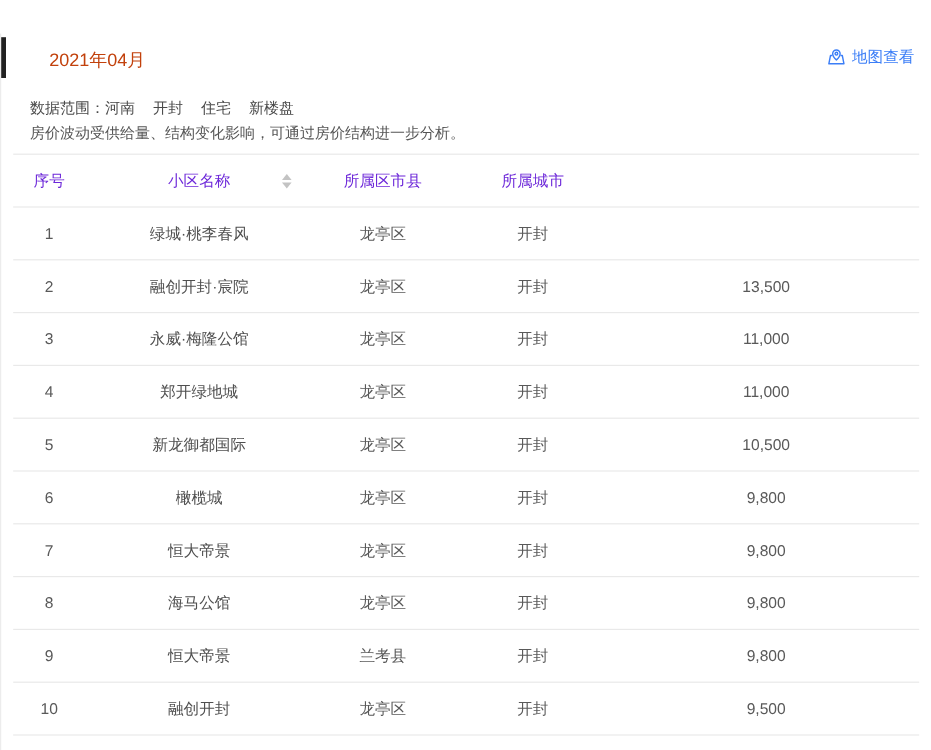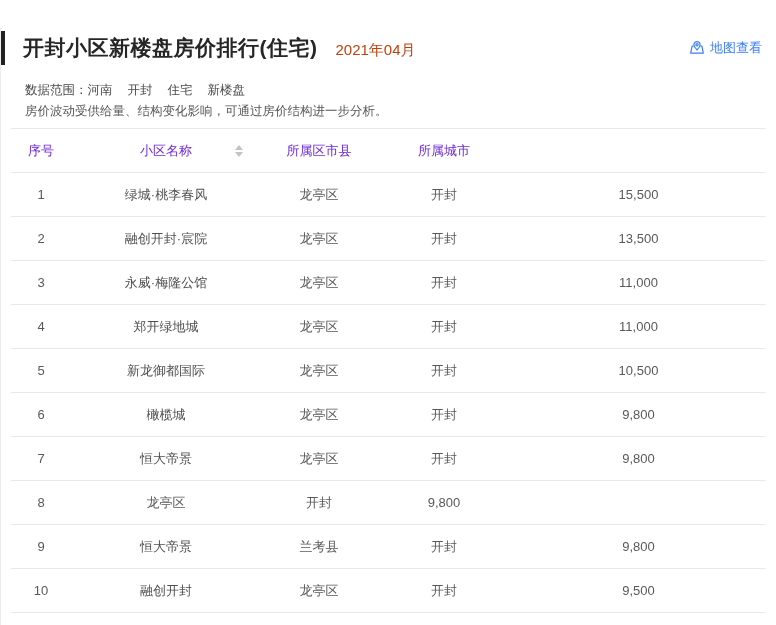--- a/index.html
+++ b/index.html
@@ -39,21 +39,20 @@
   .tri-down { border-top:5px solid #c3c3c3; }
   .sorter.active .tri-down { border-top-color:#6b6b6b; }
 </style>
 </head>
 <body>
 
 <div class="page">
 
   <div class="hd">
     <div class="accent"></div>
-    <div class="title">开封小区新楼盘房价排行(住宅)</div>
     <div class="date">2021年04月</div>
     <div class="map-link">
       <span>
         <svg width="16" height="16" viewBox="0 0 16 16" fill="none" stroke="#3B7EF7" stroke-width="1.2">
           <path d="M4.6 6.2 H3.1 L1.7 13.2 H14.3 L12.9 6.2 H11.4" stroke-linejoin="round"></path>
           <path d="M8 1.6 a3.1 3.1 0 0 1 3.1 3.1 c0 2.3 -3.1 5.2 -3.1 5.2 s-3.1 -2.9 -3.1 -5.2 A3.1 3.1 0 0 1 8 1.6 Z"></path>
           <circle cx="8" cy="4.7" r="1.1"></circle>
         </svg>
       </span>
       <span>地图查看</span>
@@ -84,21 +83,20 @@
       </div>
       <div class="cell">所属区市县</div>
       <div class="cell">所属城市</div>
     </div>
 
     <div class="trow">
       <div class="cell">1</div>
       <div class="cell name-cell">绿城·桃李春风</div>
       <div class="cell">龙亭区</div>
       <div class="cell">开封</div>
-      <div class="cell">15,500</div>
     </div>
 
     <div class="trow">
       <div class="cell">2</div>
       <div class="cell name-cell">融创开封·宸院</div>
       <div class="cell">龙亭区</div>
       <div class="cell">开封</div>
       <div class="cell">13,500</div>
     </div>
 
@@ -137,20 +135,21 @@
     <div class="trow">
       <div class="cell">7</div>
       <div class="cell name-cell">恒大帝景</div>
       <div class="cell">龙亭区</div>
       <div class="cell">开封</div>
       <div class="cell">9,800</div>
     </div>
 
     <div class="trow">
       <div class="cell">8</div>
+      <div class="cell name-cell">海马公馆</div>
       <div class="cell">龙亭区</div>
       <div class="cell">开封</div>
       <div class="cell">9,800</div>
     </div>
 
     <div class="trow">
       <div class="cell">9</div>
       <div class="cell name-cell">恒大帝景</div>
       <div class="cell">兰考县</div>
       <div class="cell">开封</div>

